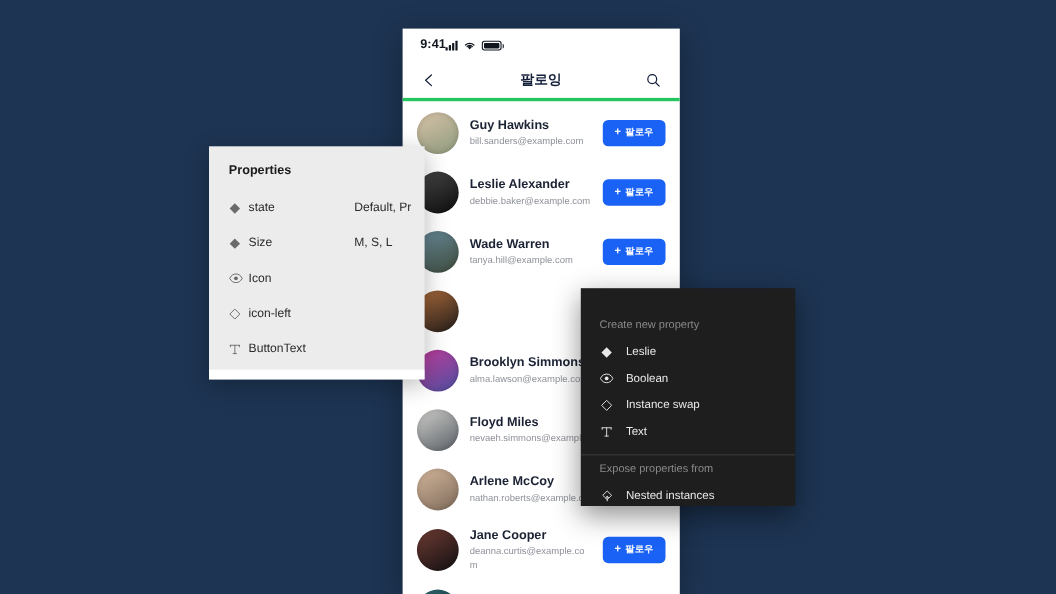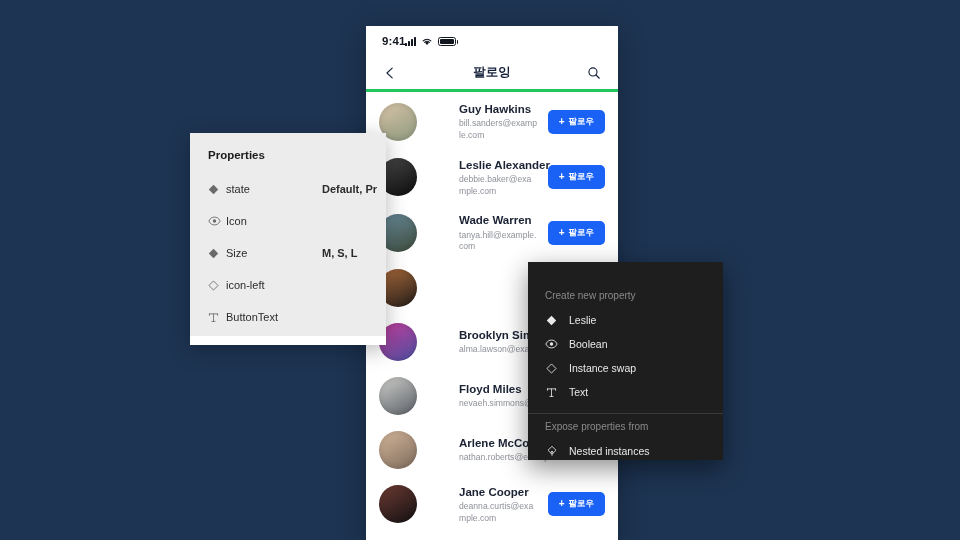--- a/index.html
+++ b/index.html
@@ -87,21 +87,21 @@
     flex: 0 0 38px;
     background-size: cover;
     position: relative;
     overflow: hidden;
   }
   .avatar::after {
     content:''; position:absolute; inset:0;
     border-radius:50%;
     box-shadow: inset 0 0 6px rgba(0,0,0,0.18);
   }
-  .row-text { flex: 1 1 auto; min-width: 0; margin-left: 32px; }
+  .row-text { flex: 1 1 auto; min-width: 0; }
   .row-name {
     font-size: 11.5px; font-weight: bold; color: #1a2233;
     line-height: 1.25;
     white-space: nowrap;
   }
   .row-mail {
     font-size: 8.6px; color: #8e9199;
     line-height: 1.35; margin-top: 2px;
     word-break: break-all;
   }
@@ -137,21 +137,21 @@
     height: 32px;
     padding: 0 18px;
     font-size: 11px; color: #2b2b2b;
   }
   .prop-ic {
     width: 18px; flex: 0 0 18px;
     display: flex; align-items: center; justify-content: flex-start;
     color: #6a6a6a;
   }
   .prop-label { flex: 0 0 96px; }
-  .prop-value { color: #2b2b2b; white-space: nowrap; font-weight: bold; }
+  .prop-value { color: #2b2b2b; white-space: nowrap; }
   #props .white-strip {
     position: absolute; left: 0; right: 0; bottom: 0; height: 9px;
     background: #ffffff;
   }
 
   
   #ctxmenu {
     position: absolute;
     left: 528px; top: 262px;
     width: 195px; height: 198px;
@@ -311,36 +311,36 @@
             <span class="prop-ic">
               <svg viewBox="0 0 14 14" width="11" height="11">
                 <path d="M7 1 L13 7 L7 13 L1 7 Z" fill="#6a6a6a"></path>
               </svg>
             </span>
             <span class="prop-label">state</span>
             <span class="prop-value">Default, Pr</span>
           </div>
           <div class="prop-row">
             <span class="prop-ic">
+              <svg viewBox="0 0 14 14" width="11" height="11">
+                <path d="M7 1 L13 7 L7 13 L1 7 Z" fill="#6a6a6a"></path>
+              </svg>
+            </span>
+            <span class="prop-label">Size</span>
+            <span class="prop-value">M, S, L</span>
+          </div>
+          <div class="prop-row">
+            <span class="prop-ic">
               <svg viewBox="0 0 16 12" width="13" height="10">
                 <path d="M1 6 C3 2.2 5.4 1.2 8 1.2 C10.6 1.2 13 2.2 15 6 C13 9.8 10.6 10.8 8 10.8 C5.4 10.8 3 9.8 1 6 Z" stroke="#6a6a6a" stroke-width="1.1" fill="none"></path>
                 <circle cx="8" cy="6" r="2.1" fill="#6a6a6a"></circle>
               </svg>
             </span>
             <span class="prop-label">Icon</span>
             <span class="prop-value"></span>
-          </div>
-          <div class="prop-row">
-            <span class="prop-ic">
-              <svg viewBox="0 0 14 14" width="11" height="11">
-                <path d="M7 1 L13 7 L7 13 L1 7 Z" fill="#6a6a6a"></path>
-              </svg>
-            </span>
-            <span class="prop-label">Size</span>
-            <span class="prop-value">M, S, L</span>
           </div>
           <div class="prop-row">
             <span class="prop-ic">
               <svg viewBox="0 0 14 14" width="11" height="11">
                 <path d="M7 1.2 L12.8 7 L7 12.8 L1.2 7 Z" stroke="#6a6a6a" stroke-width="1.1" fill="none"></path>
               </svg>
             </span>
             <span class="prop-label">icon-left</span>
             <span class="prop-value"></span>
           </div>

